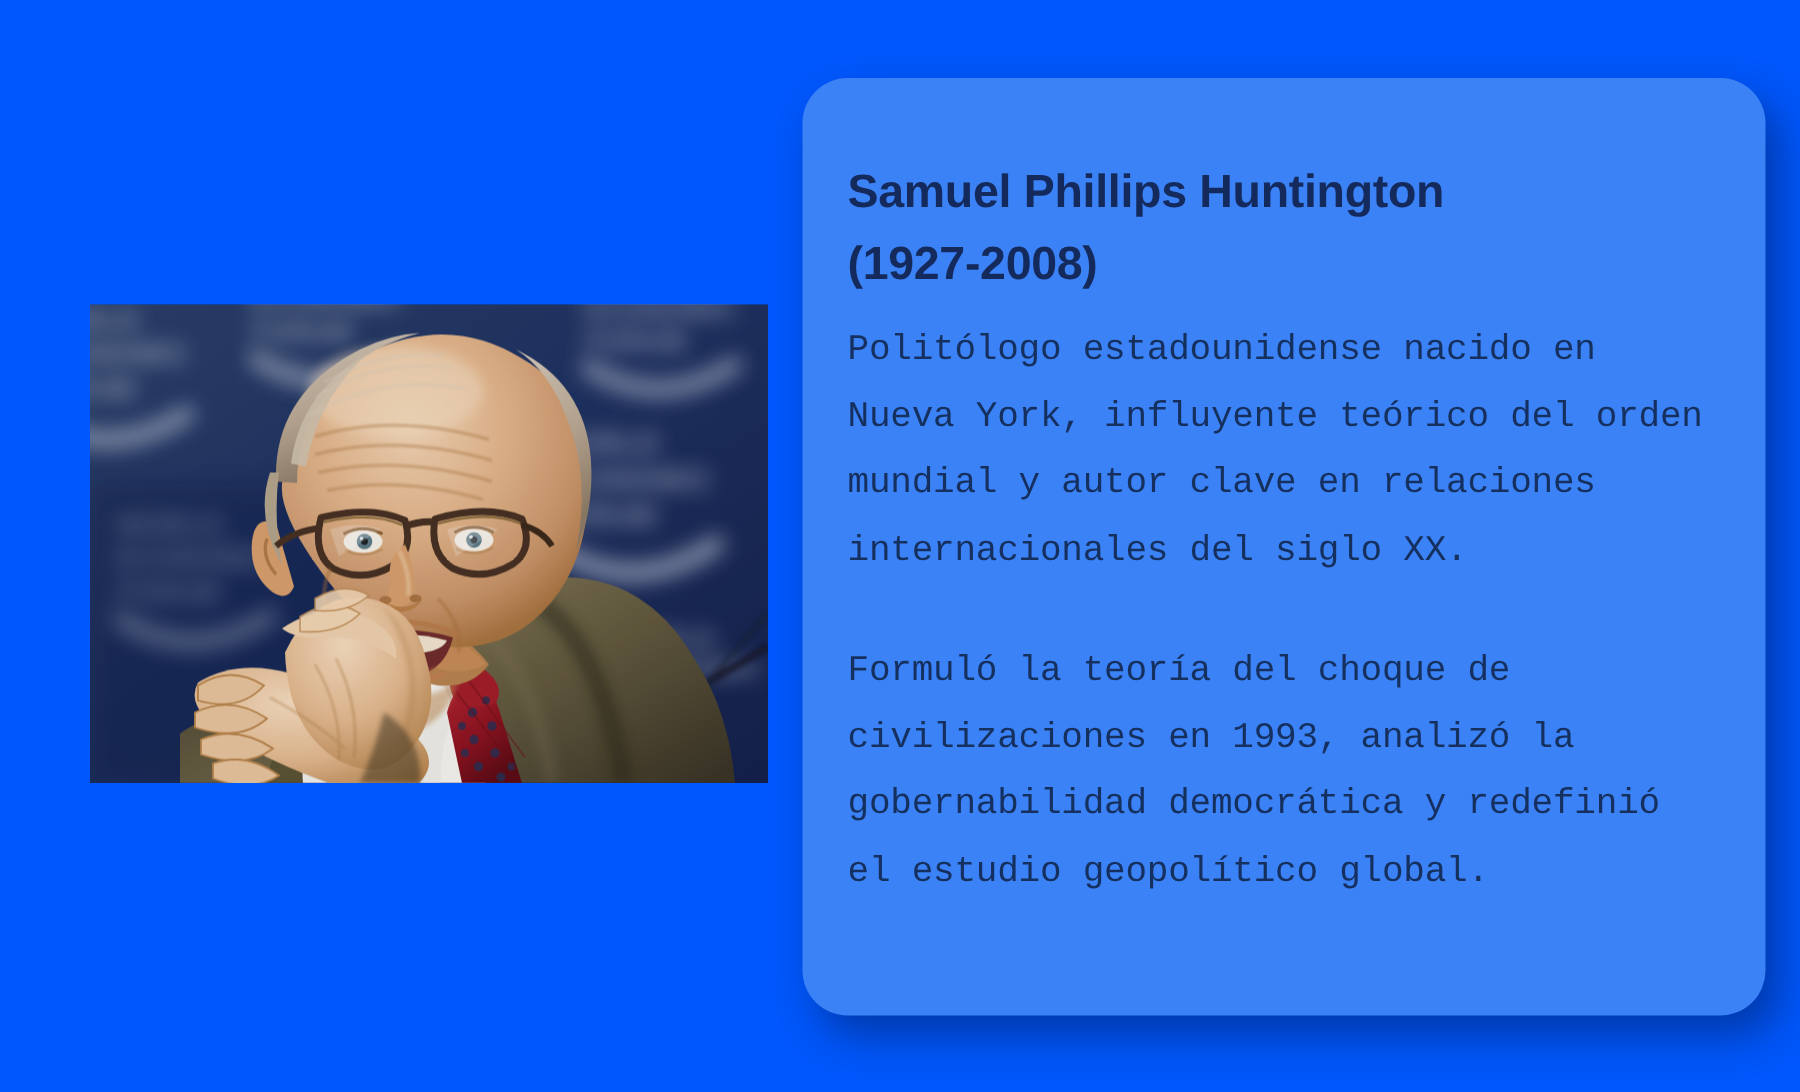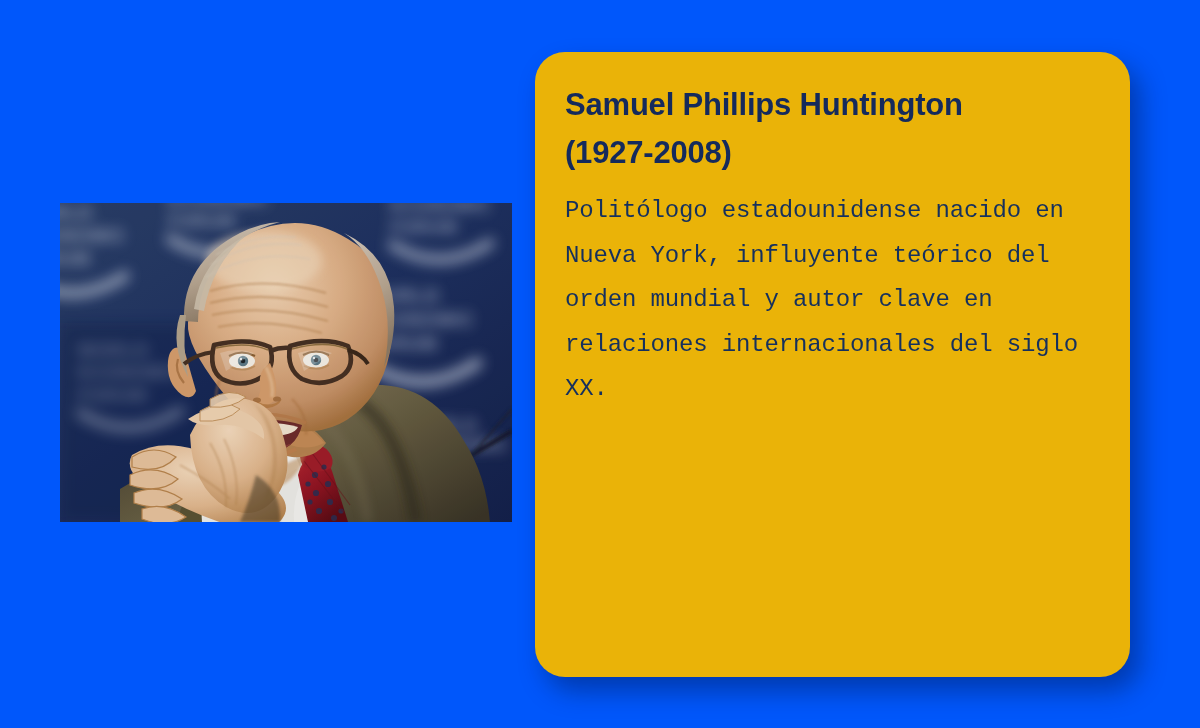--- a/index.html
+++ b/index.html
@@ -30,27 +30,27 @@
     overflow: hidden;
     background: #1b2c52;
   }
   .photo svg { display: block; width: 452px; height: 319px; }
 
   
   .card {
     position: absolute;
     left: 535px;
     top: 52px;
-    width: 595px;
+    width: 642px;
     height: 625px;
-    background: #eab308;
+    background: #3b82f6;
     border-radius: 30px;
     box-shadow: 10px 14px 26px rgba(0, 18, 70, 0.42);
     box-sizing: border-box;
-    padding: 29px 38px 20px 30px;
+    padding: 52px 38px 20px 30px;
   }
   .card-inner {
     padding-left: 0;
   }
   .card-title {
     margin: 0;
     color: #152a5c;
     font-size: 31px;
     font-weight: bold;
     line-height: 48px;
@@ -364,17 +364,18 @@
       </g>
     </svg>
   </div>
 
   <div class="card">
     <div class="card-inner">
       <h1 class="card-title">Samuel Phillips Huntington
 (1927-2008)</h1>
       <div class="card-body">
         <p>Politólogo estadounidense nacido en Nueva York, influyente teórico del orden mundial y autor clave en relaciones internacionales del siglo XX.</p>
+        <p>Formuló la teoría del choque de civilizaciones en 1993, analizó la gobernabilidad democrática y redefinió el estudio geopolítico global.</p>
       </div>
     </div>
   </div>
 
 </div>
 
 </body></html>

